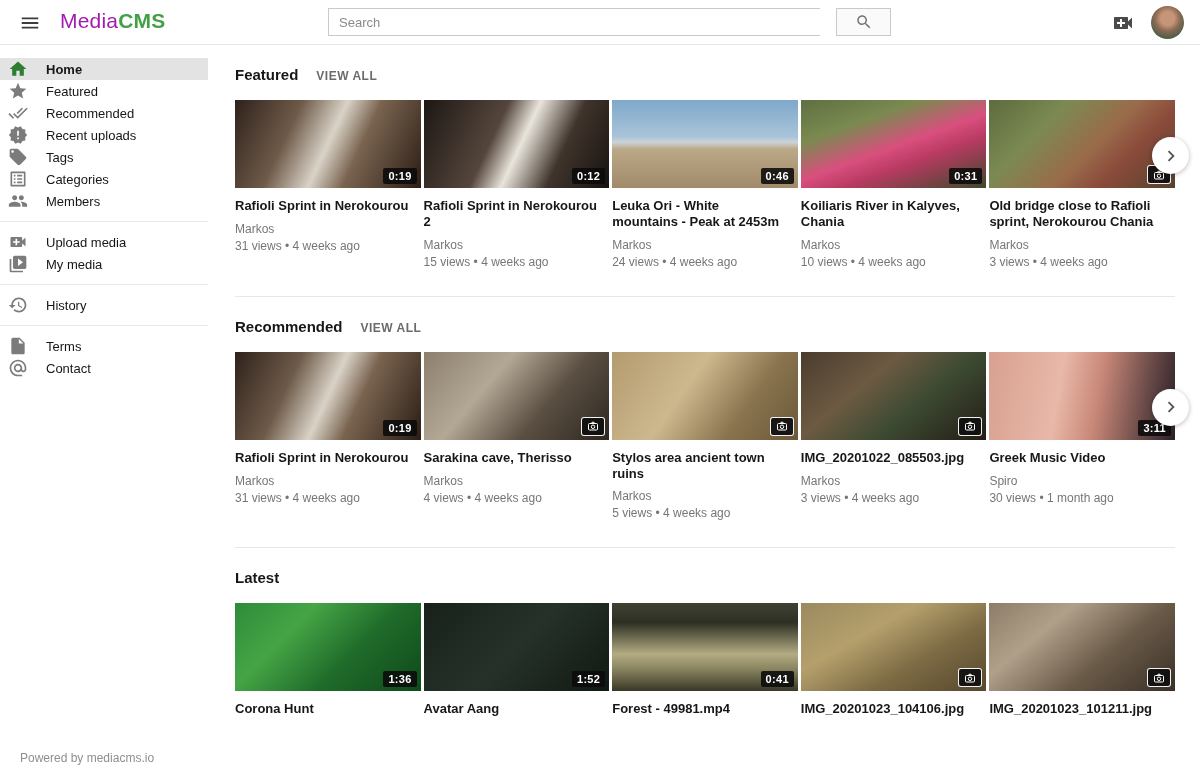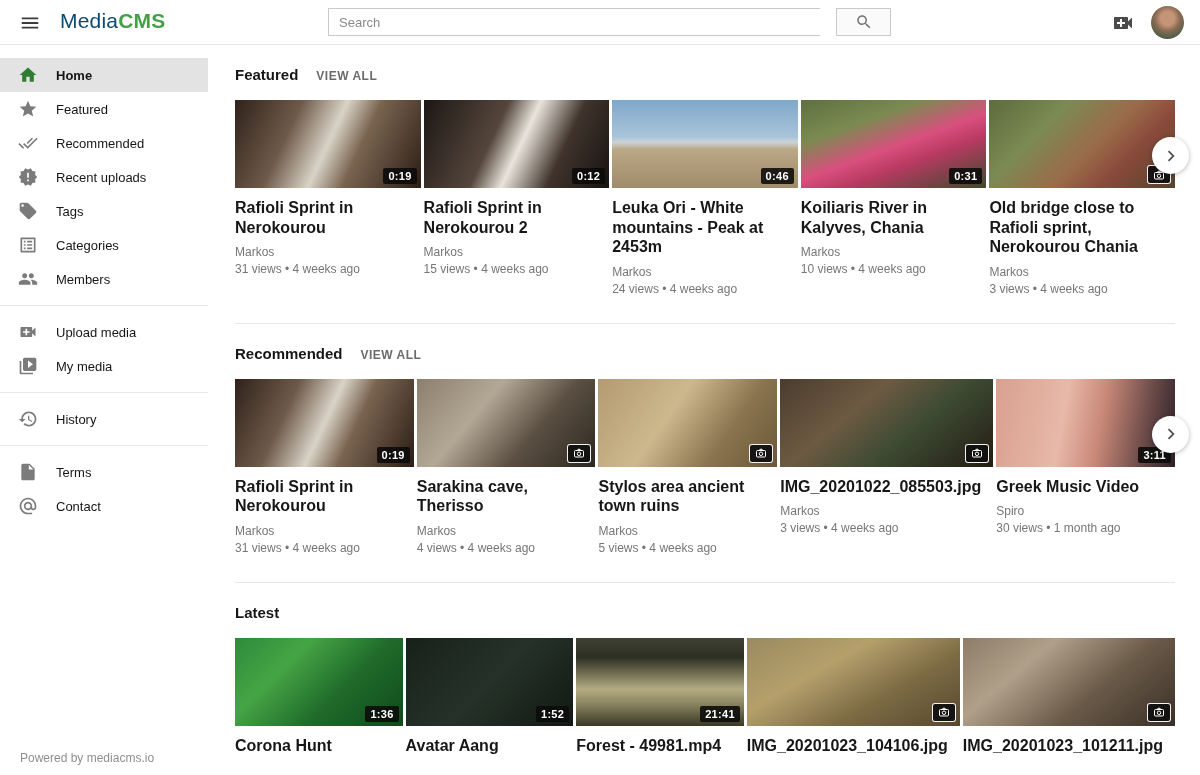--- a/index.html
+++ b/index.html
@@ -5,36 +5,36 @@
   * { margin:0; padding:0; box-sizing:border-box; }
   html,body { width:1200px; height:775px; overflow:hidden; background:#fff;
     font-family:"Liberation Sans","DejaVu Sans",sans-serif; color:#1a1a1a; }
 
   
   .header { position:fixed; top:0; left:0; right:0; height:45px; background:#fff;
     border-bottom:1px solid #e6e6e6; z-index:50; }
   .menu-btn { position:absolute; left:18px; top:11px; width:24px; height:24px;
     display:flex; align-items:center; justify-content:center; cursor:pointer; color:#3c3c3c; }
   .logo { position:absolute; left:60px; top:9px; font-size:21px; letter-spacing:.2px; cursor:pointer; }
-  .logo-dark { color:#0c4a6e; }
+  .logo-dark { color:#a21caf; }
   .logo-green { color:#43a047;font-weight:bold; }
   .searchwrap { position:absolute; left:328px; top:8px; display:flex; height:36px;gap:16px; }
   .search-input { width:492px; height:28px; border:1px solid #c9c9c9; border-right:none;
     padding:0 10px; font-size:13px; color:#333; outline:none; background:#fff; }
   .search-input::placeholder { color:#8a8a8a; }
   .search-btn { width:55px; height:28px; border:1px solid #c9c9c9; background:#fafafa;
     display:flex; align-items:center; justify-content:center; color:#757575; cursor:pointer; }
   .hright { position:absolute; right:16px; top:0; height:45px; display:flex; align-items:center; gap:16px; }
   .upload-ic { color:#4a4a4a; cursor:pointer; display:flex; }
   .avatar { width:33px; height:33px; border-radius:50%; cursor:pointer;
     background:radial-gradient(circle at 50% 38%, #c69478 0 26%, #8a6a52 48%, #55604a 72%, #3c4a38 100%); }
 
   
   .sidebar { position:fixed; left:0; top:45px; bottom:0; width:208px; background:#fff; padding-top:13px; z-index:40; }
-  .sitem { display:flex; align-items:center; height:34px; padding-left:18px; cursor:pointer; }
+  .sitem { display:flex; align-items:center; height:22px; padding-left:8px; cursor:pointer; }
   .sitem.active { background:#e3e3e3; }
   .sicon { width:20px; height:20px; color:#7b7b7b; margin-right:18px; display:flex; }
   .sicon svg { width:20px; height:20px; }
   .sitem.active .sicon { color:#2e7d32; }
   .slabel { font-size:13px; color:#161616; }
   .sitem.active .slabel { font-weight:bold; }
   .sdivider { border-top:1px solid #e8e8e8; margin:9px 0; }
   .sfooter { position:absolute; bottom:10px; left:20px; font-size:12px; color:#8f8f8f; }
 
   
@@ -47,21 +47,21 @@
   .rowwrap { position:relative; }
   .cards { display:grid; grid-template-columns:repeat(5,1fr); column-gap:3px; }
   .card { cursor:pointer; }
   .thumb { position:relative; height:88px; width:100%; background:#888; }
   .dur { position:absolute; right:4px; bottom:4px; background:rgba(10,10,10,.88); color:#fff;
     font-size:11px; font-weight:bold; padding:2px 5px; border-radius:2px; letter-spacing:.3px; }
   .imgbadge { position:absolute; right:4px; bottom:4px; background:rgba(15,15,15,.92);
     border:1px solid rgba(255,255,255,.95); border-radius:3px; width:24px; height:19px;
     display:flex; align-items:center; justify-content:center; }
   .imgbadge svg { width:12px; height:12px; }
-  .ctitle { margin-top:10px; padding-right:12px; font-size:16px; font-weight:bold; color:#171717; line-height:1.22; }
+  .ctitle { margin-top:10px; padding-right:12px; font-size:13px; font-weight:bold; color:#171717; line-height:1.22; }
   .cauthor { margin-top:8px; font-size:12px; color:#767676; }
   .cmeta { margin-top:3px; font-size:12px; color:#767676; }
   .nextbtn { position:absolute; right:-14px; top:37px; width:37px; height:37px; border-radius:50%;
     background:#fff; border:none; box-shadow:0 1px 5px rgba(0,0,0,.28); display:flex;
     align-items:center; justify-content:center; color:#555; cursor:pointer; z-index:10; }
   .nextbtn svg { width:22px; height:22px; }
 </style>
 </head>
 <body>
 
@@ -367,21 +367,21 @@
         <div class="card">
           <div class="thumb" style="background: linear-gradient(135deg, rgb(23, 33, 26) 0%, rgb(38, 50, 41) 50%, rgb(16, 24, 18) 100%);">
             <span class="dur">1:52</span>
 
           </div>
           <div class="ctitle">Avatar Aang</div>
 
         </div>
         <div class="card">
           <div class="thumb" style="background: linear-gradient(rgb(63, 66, 51) 0%, rgb(44, 47, 34) 22%, rgb(179, 171, 130) 58%, rgb(140, 135, 98) 74%, rgb(58, 56, 38) 100%);">
-            <span class="dur">21:41</span>
+            <span class="dur">0:41</span>
 
           </div>
           <div class="ctitle">Forest - 49981.mp4</div>
 
         </div>
         <div class="card">
           <div class="thumb" style="background: linear-gradient(150deg, rgb(154, 138, 95) 0%, rgb(181, 160, 108) 35%, rgb(125, 107, 68) 65%, rgb(87, 72, 46) 100%);">
 
             <span class="imgbadge">
                 <svg viewBox="0 0 24 24" fill="none" stroke="#fff" stroke-width="2">

